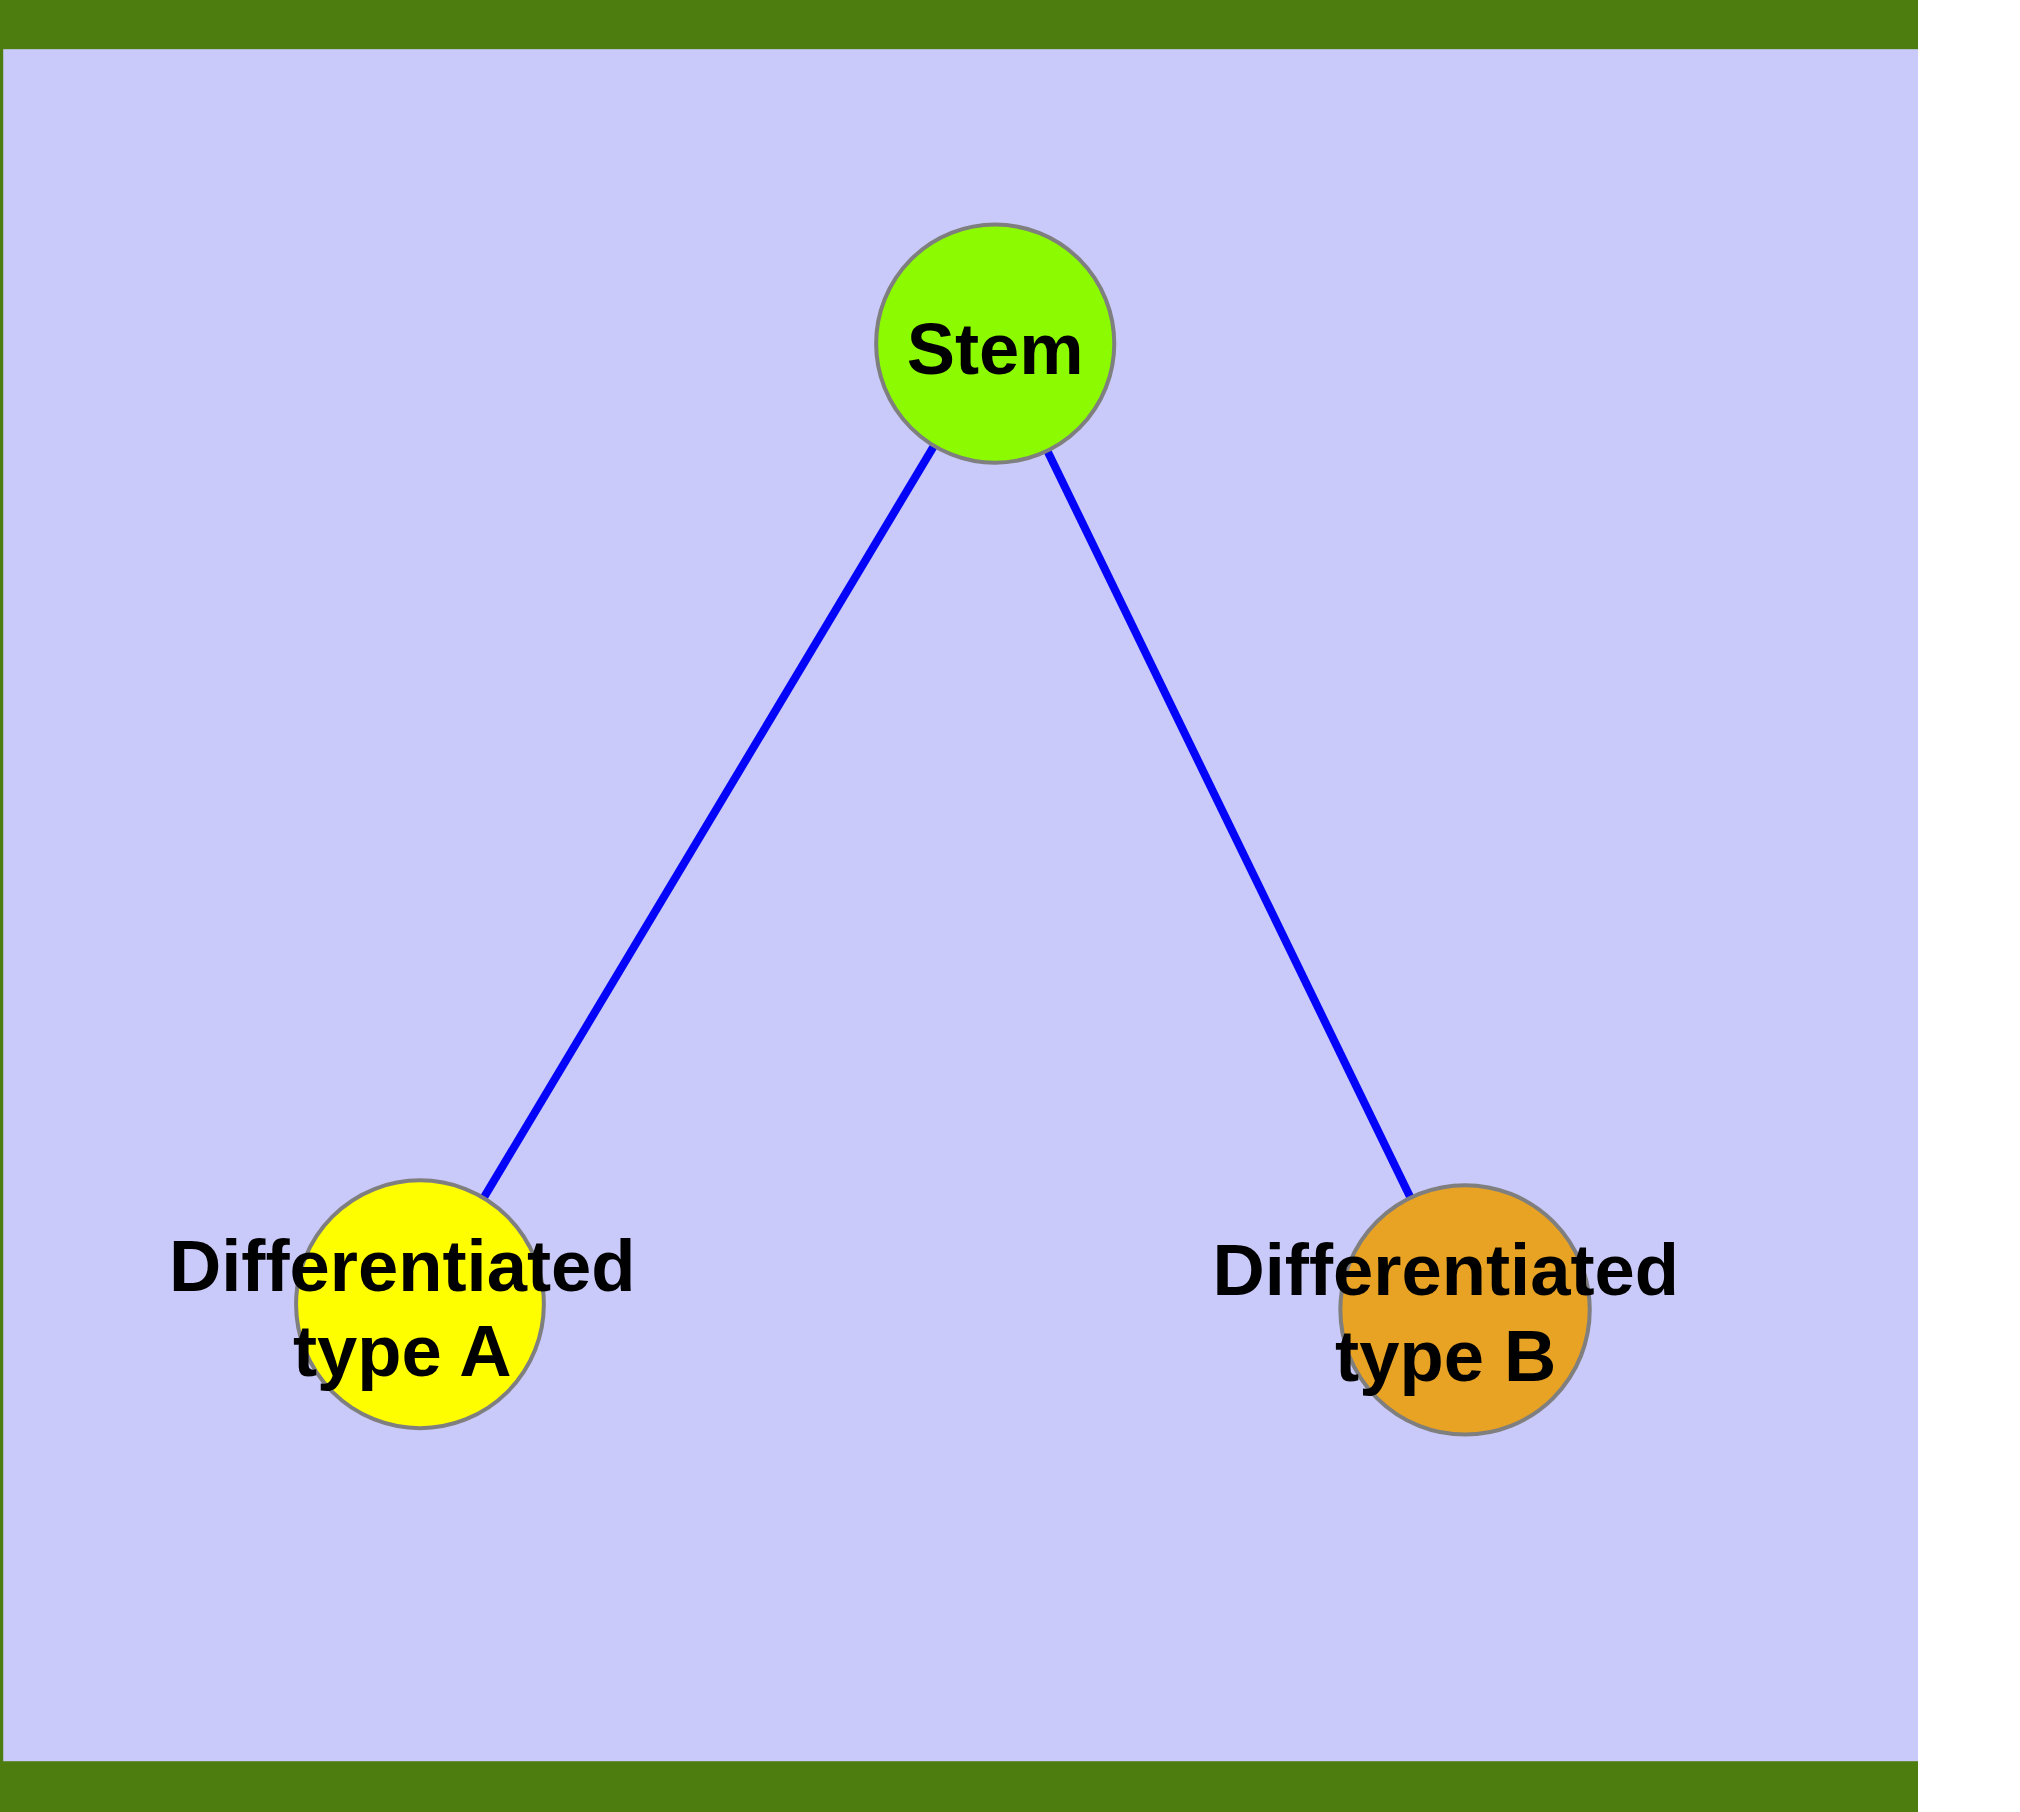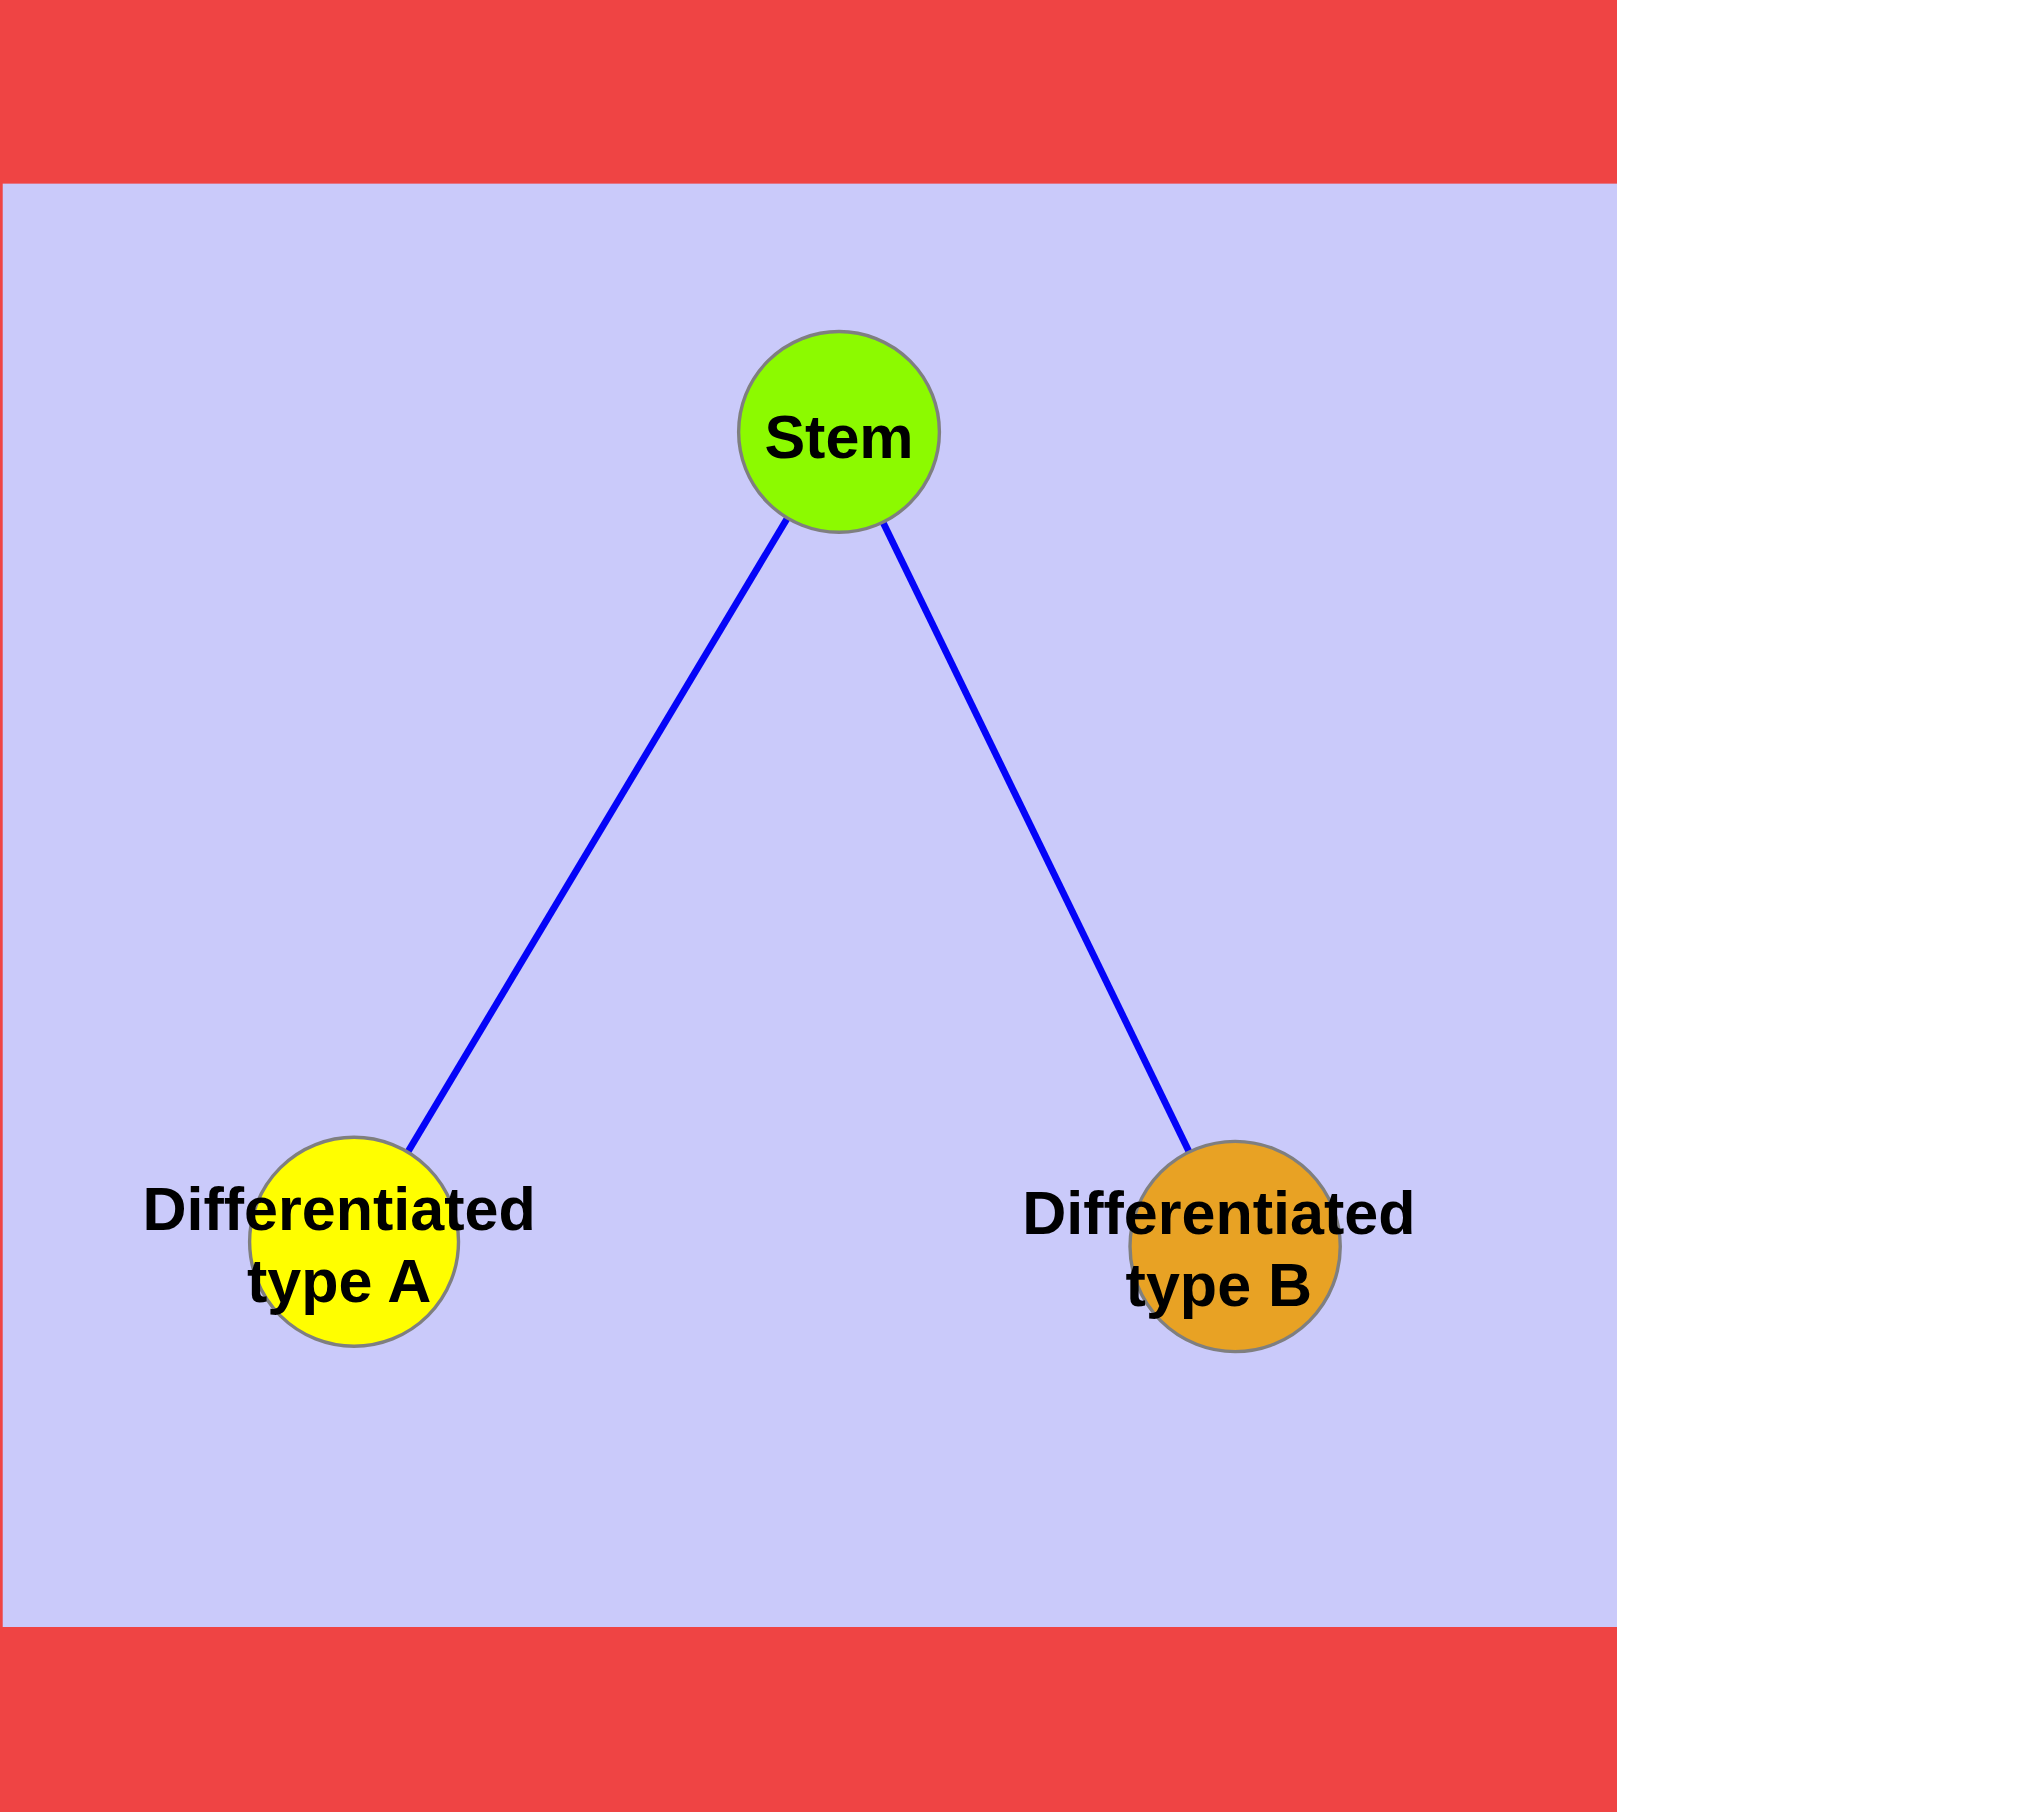--- a/index.html
+++ b/index.html
@@ -1,24 +1,24 @@
 <!DOCTYPE html>
 <html style="font-size:13.6px"><head>
 <meta charset="utf-8">
 <style>
   html, body {
     margin: 0;
     padding: 0;
     background: #ffffff;
   }
   .diagram-wrap {
-    width: 1617px;
+    width: 1918px;
     height: 1812px;
     position: relative;
-    background: #ef4444;
+    background: #4d7c0f;
   }
   svg.graph-canvas {
     display: block;
     width: 100%;
     height: 100%;
   }
   .edge-line {
     fill: none;
     stroke-linecap: butt;
   }

